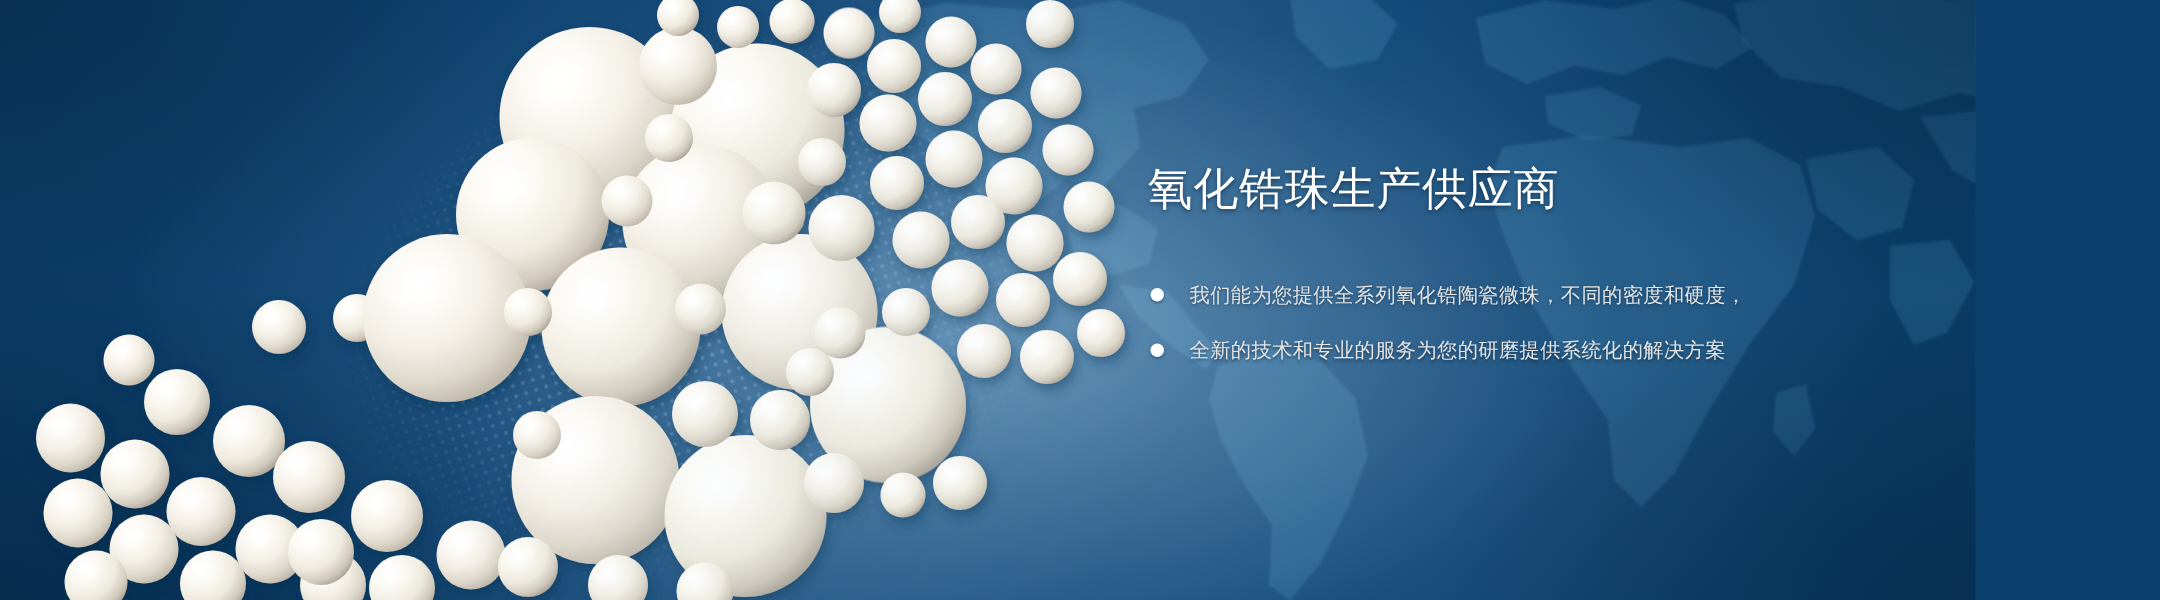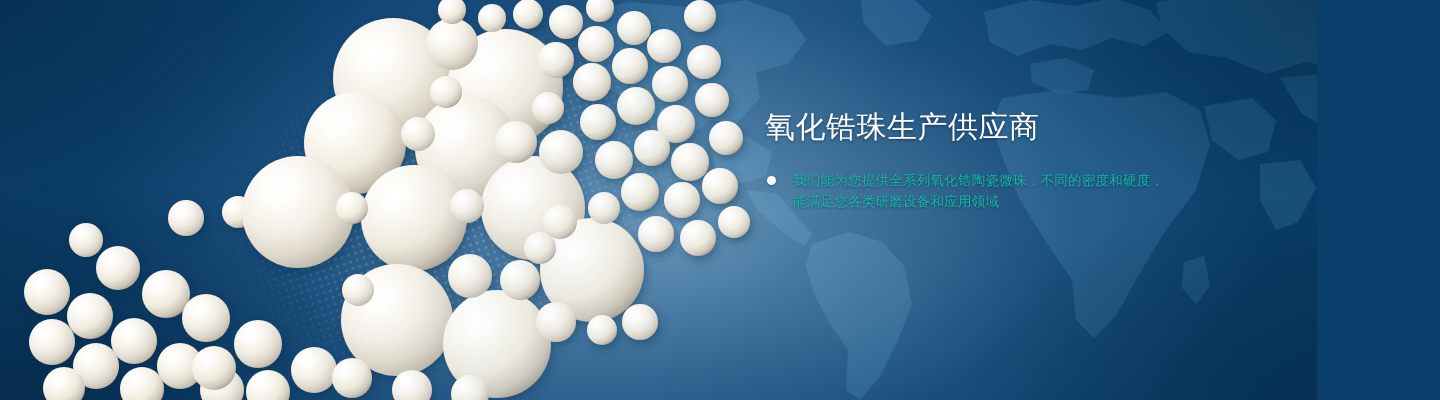--- a/index.html
+++ b/index.html
@@ -115,25 +115,26 @@
   .bullets {
     position: absolute;
     left: 0;
     top: 170px;
     width: 560px;
   }
   .bullet {
     position: relative;
     padding-left: 28px;
     margin-bottom: 5px;
-    color: #14b8a6;
+    color: #e5e5e5;
     font-size: 13.5px;
     line-height: 21px;
     letter-spacing: 0.25px;
     text-shadow: 0 1px 2px rgba(2,24,46,0.5);
+    margin-top: 16px;
   }
   .bullet .dot {
     position: absolute;
     left: 2px;
     top: 6px;
     width: 9px;
     height: 9px;
     border-radius: 50%;
     background: radial-gradient(circle at 35% 32%, #ffffff 0%, #ffffff 55%, #e2ecf6 100%);
     box-shadow: 0 1px 2px rgba(2,24,46,0.45);
@@ -409,21 +410,24 @@
   <div class="bg-sheen"></div>
 
   <div class="copy">
     <div class="headline">氧化锆珠生产供应商</div>
 
     <div class="bullets">
 
       <div class="bullet">
         <span class="dot"></span>
         <span class="txt">我们能为您提供全系列氧化锆陶瓷微珠，不同的密度和硬度，</span>
-        <span class="txt2">能满足您各类研磨设备和应用领域</span>
       </div>
 
+      <div class="bullet">
+        <span class="dot"></span>
+        <span class="txt">全新的技术和专业的服务为您的研磨提供系统化的解决方案</span>
+      </div>
 
 
     </div>
   </div>
 
 </div>
 
 </body></html>

